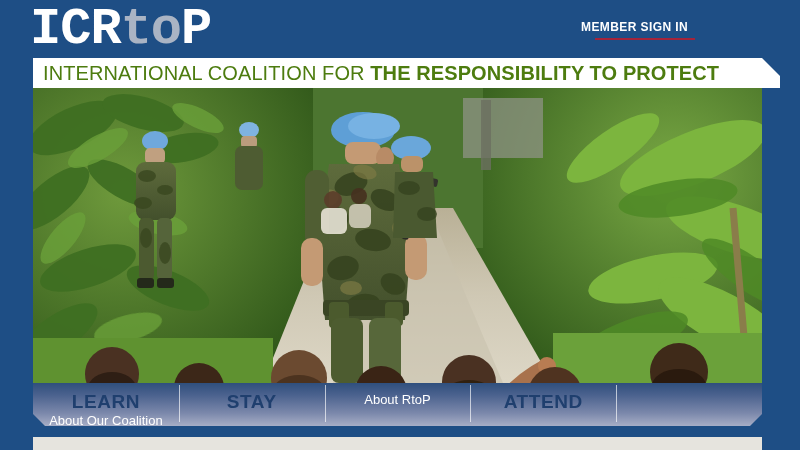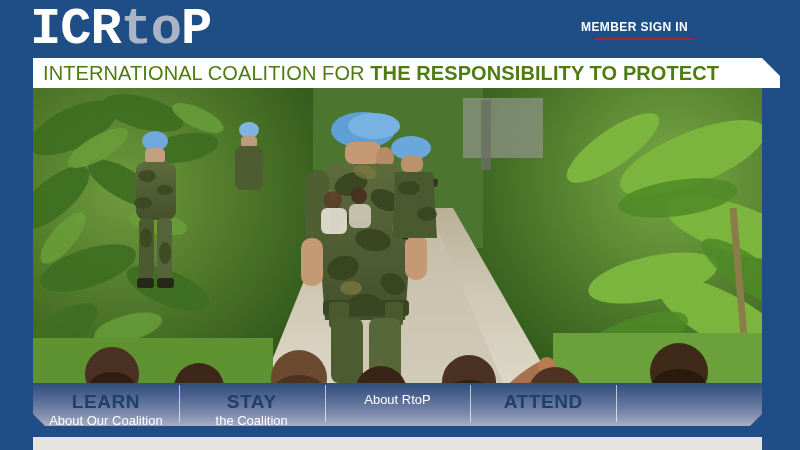--- a/index.html
+++ b/index.html
@@ -361,21 +361,20 @@
     </svg>
   </div>
 
   <nav id="nav">
     <a class="nav-item" href="#">
       <span class="nav-title">LEARN</span>
       <span class="nav-sub">About Our Coalition</span>
     </a>
     <a class="nav-item" href="#">
       <span class="nav-title">STAY</span>
-      <span class="nav-sub">the Coalition</span>
     </a>
     <a class="nav-item" href="#">
       <span class="nav-sub">About RtoP</span>
     </a>
     <a class="nav-item" href="#">
       <span class="nav-title">ATTEND</span>
     </a>
     <a class="nav-item" href="#">
     </a>
   </nav>

